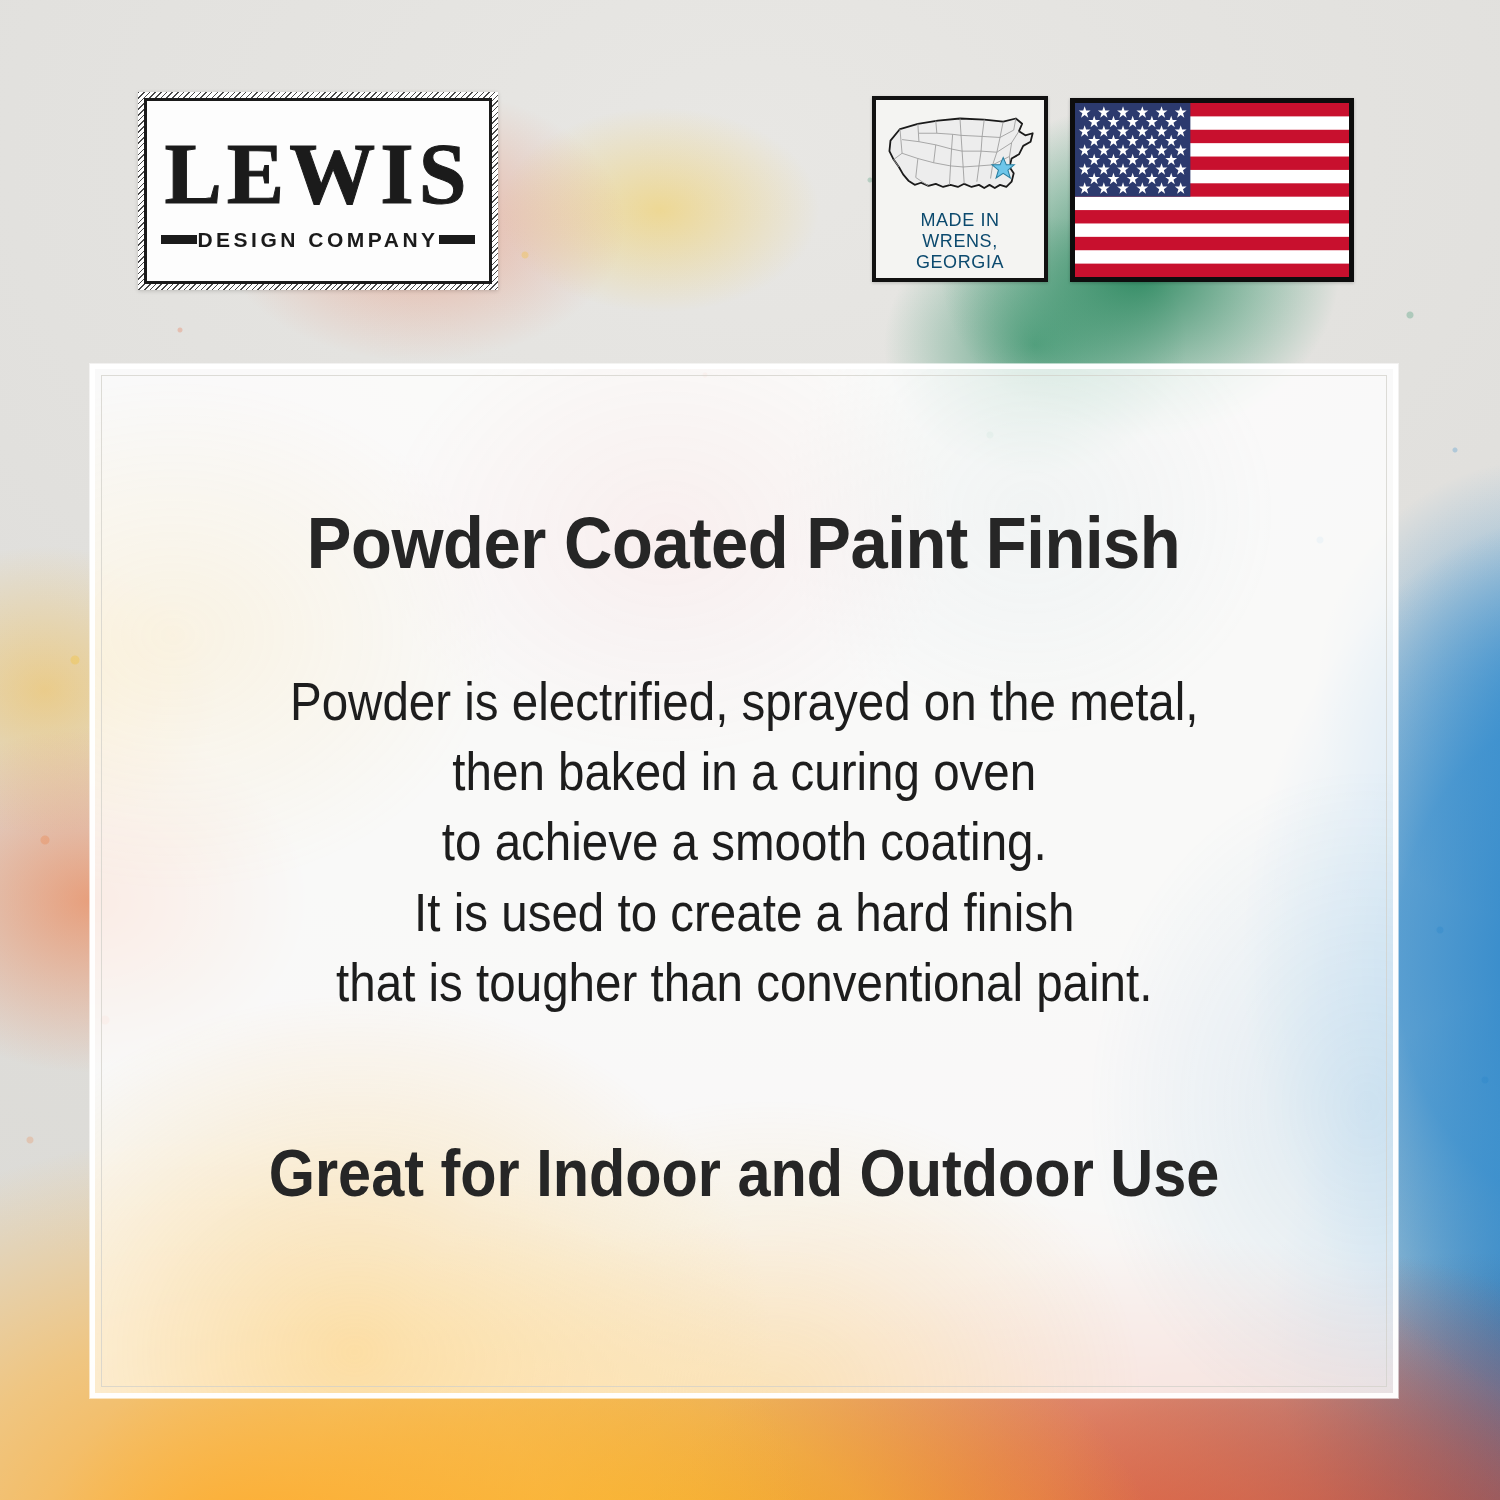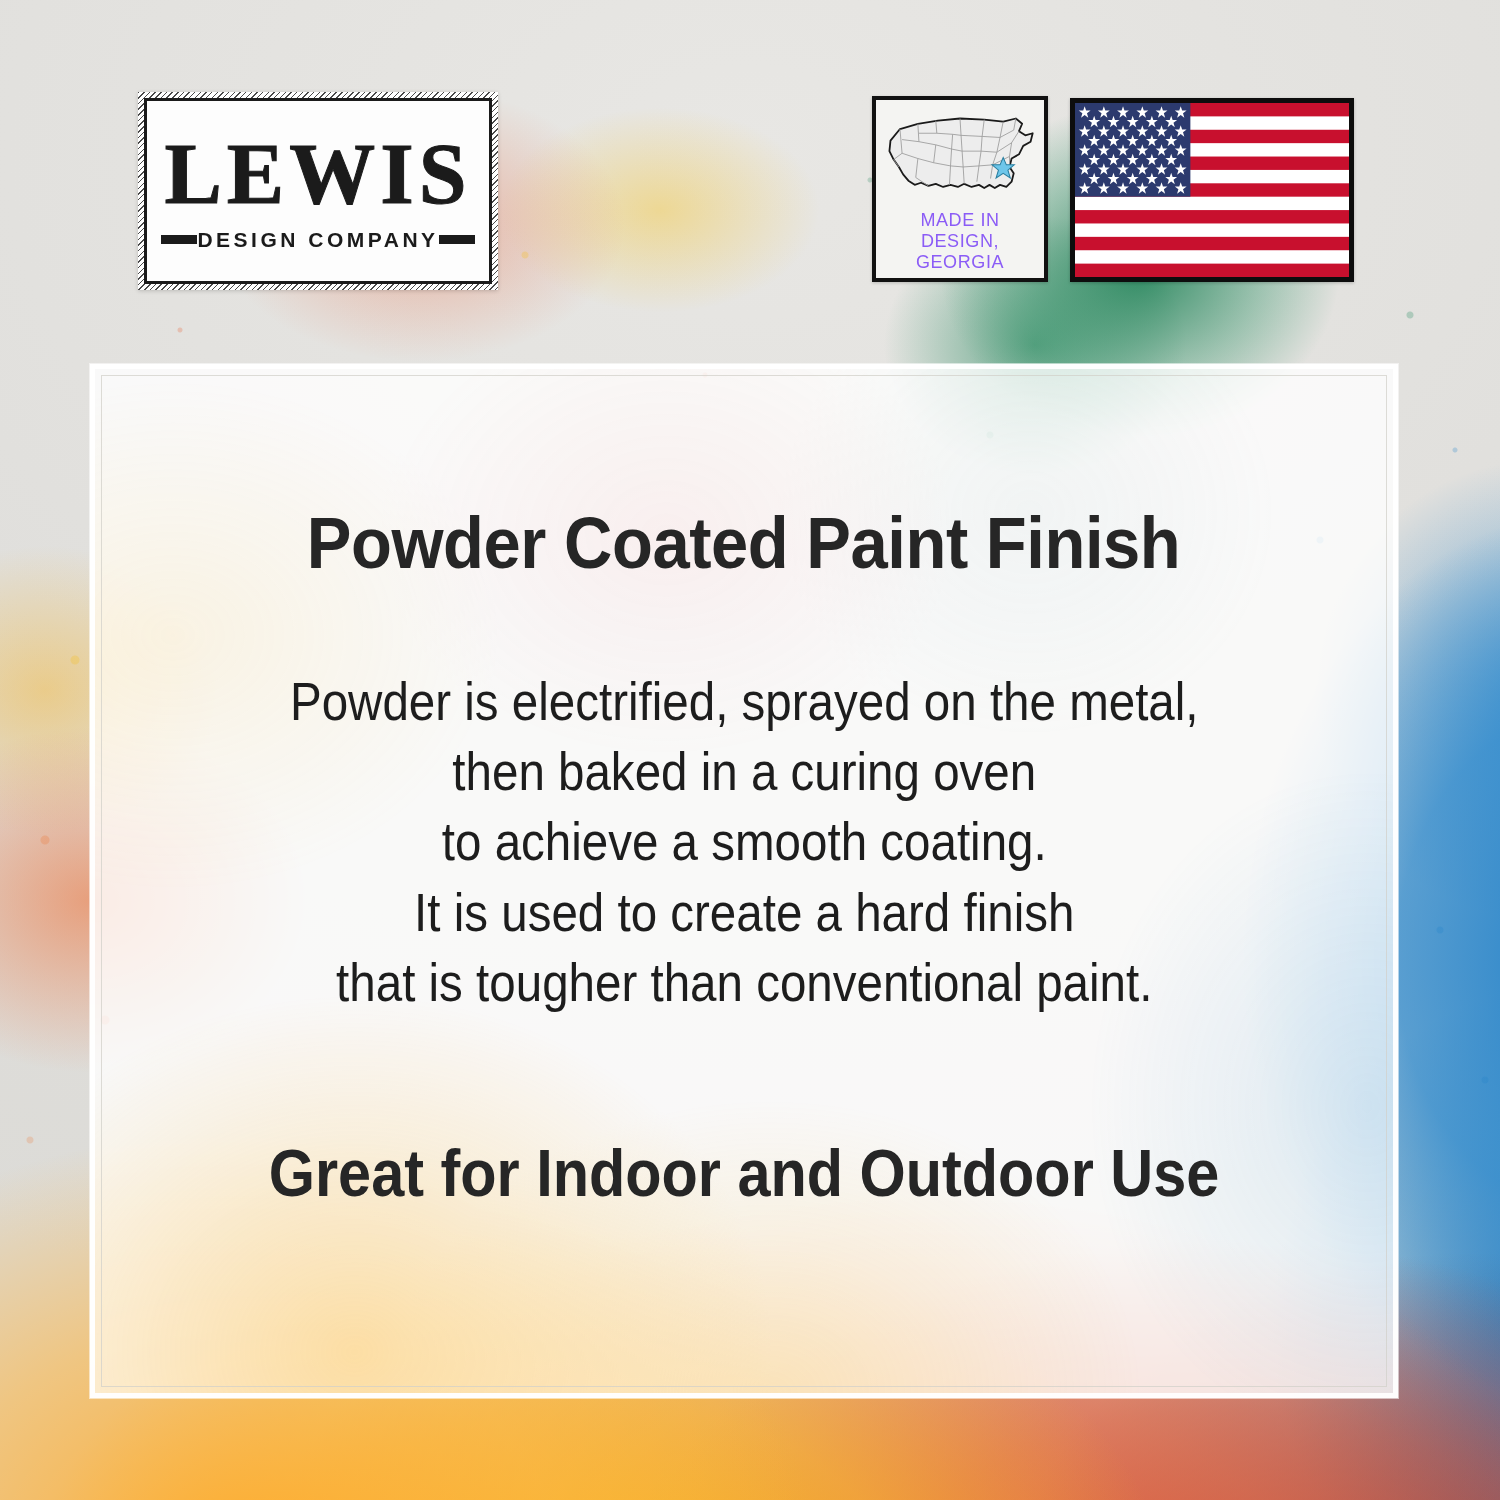--- a/index.html
+++ b/index.html
@@ -115,21 +115,21 @@
   }
 
   .made-badge{
     position:absolute;left:872px;top:96px;width:176px;height:186px;
     background:#f4f4f2;border:4px solid #111;box-sizing:border-box;
     display:flex;flex-direction:column;align-items:center;
     box-shadow:0 1px 3px rgba(0,0,0,.2);
   }
   .made-map{width:158px;height:104px;margin-top:6px;}
   .made-line{
-    font-size:18px;font-weight:normal;letter-spacing:.6px;color:#8b5cf6;
+    font-size:18px;font-weight:normal;letter-spacing:.6px;color:#0c4a6e;
     line-height:1.18;text-align:center;font-family:"Liberation Sans", sans-serif;
   }
 
   .flag-badge{
     position:absolute;left:1070px;top:98px;width:284px;height:184px;
     border:5px solid #0d0d0d;box-sizing:border-box;background:#fff;
     box-shadow:0 1px 3px rgba(0,0,0,.22);
   }
 
   
@@ -248,21 +248,21 @@
         <path d="M256,20 L252,42 L226,56"></path>
         <path d="M262,44 L248,66 L220,84"></path>
         <path d="M248,66 L244,92 L212,108"></path>
         <path d="M244,92 L244,112"></path>
         <path d="M24,98 L34,112"></path>
         <path d="M66,132 L90,148"></path>
       </g>
       <path d="M232,94 l6,14 h15 l-12,10 4.5,15 -13.5,-9 -13.5,9 4.5,-15 -12,-10 h15 z" fill="#6ec6ea" stroke="#2a7fa0" stroke-width="2"></path>
     </svg>
     <div class="made-line">MADE IN</div>
-    <div class="made-line">DESIGN, GEORGIA</div>
+    <div class="made-line">WRENS, GEORGIA</div>
   </div>
 
   <div class="flag-badge">
     <svg viewBox="0 0 190 120" preserveAspectRatio="none" style="width:100%;height:100%;display:block">
       <rect width="190" height="120" fill="#ffffff"></rect>
       <g fill="#c8102e">
         <rect y="0" width="190" height="9.23"></rect>
         <rect y="18.46" width="190" height="9.23"></rect>
         <rect y="36.92" width="190" height="9.23"></rect>
         <rect y="55.38" width="190" height="9.23"></rect>

